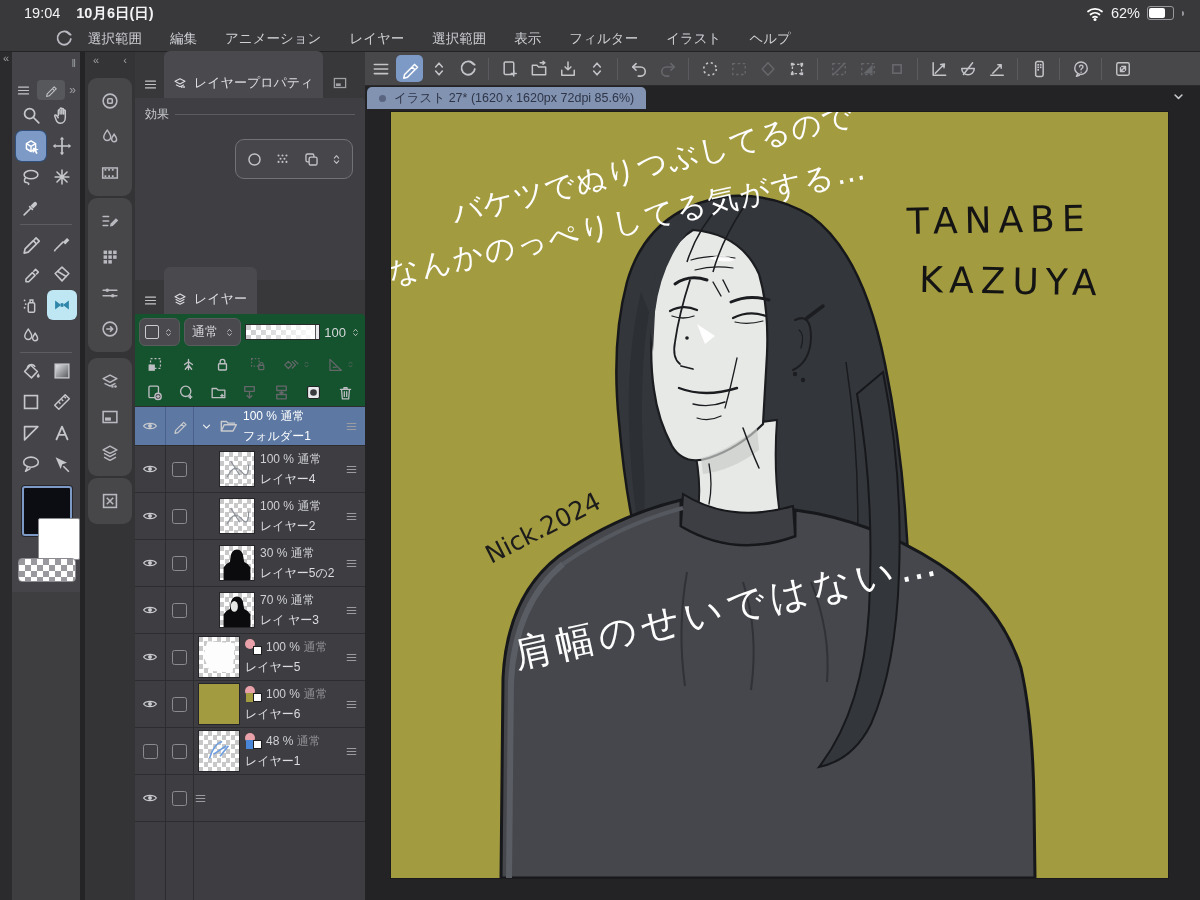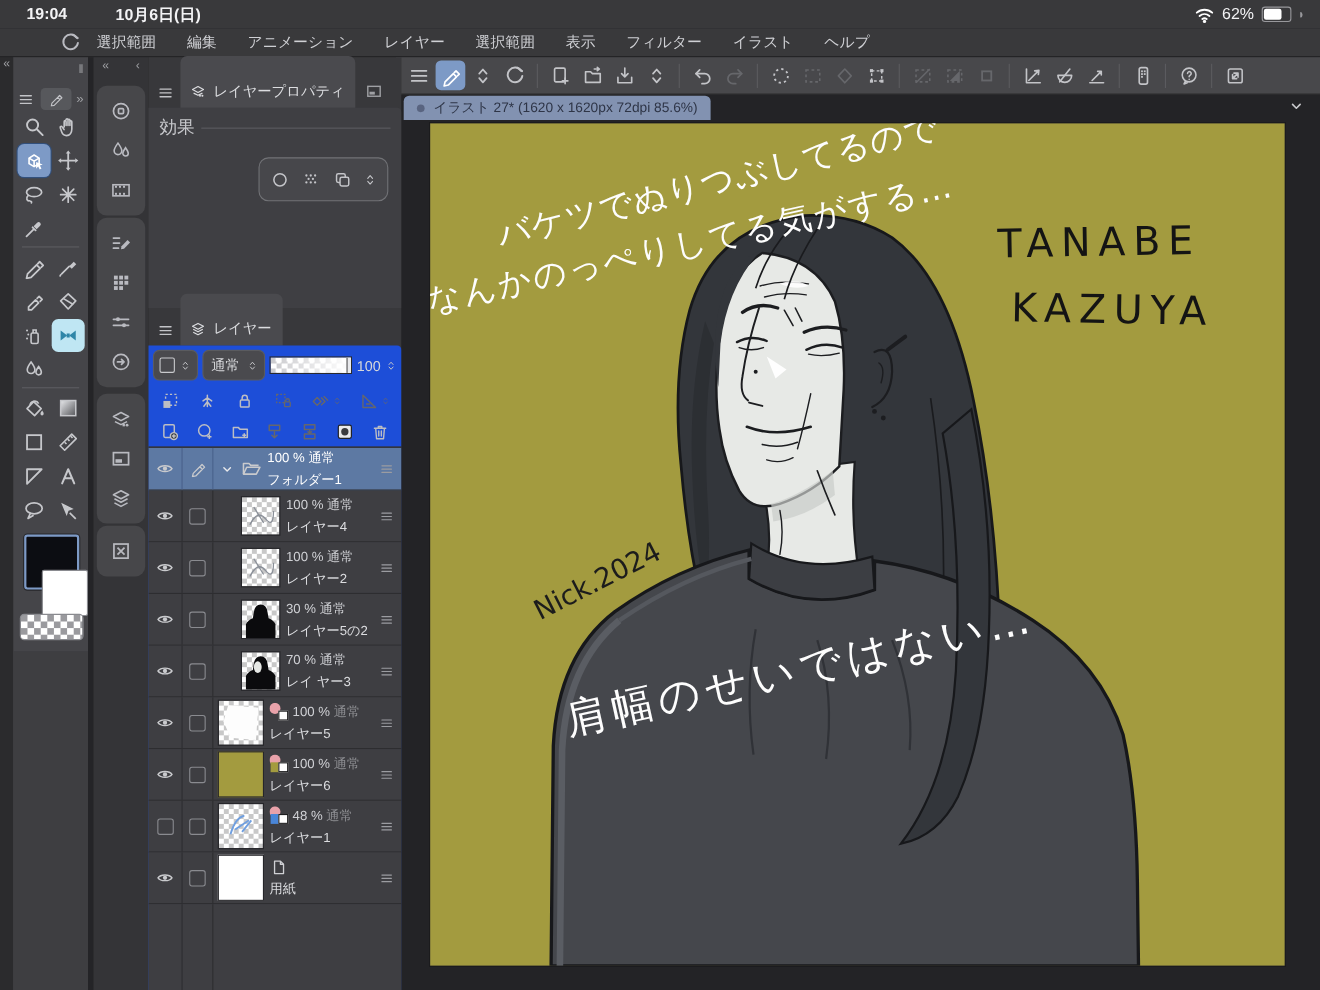--- a/index.html
+++ b/index.html
@@ -2,22 +2,22 @@
 <html><head>
 <meta charset="utf-8">
 <style>
   html,body{margin:0;padding:0;background:#111}
   .app{position:relative;width:1200px;height:900px;overflow:hidden;background:#242427;
        font-family:"Liberation Sans","DejaVu Sans",sans-serif;color:#d6d7da}
   .icon{display:block}
   
   .statusbar{position:absolute;left:0;top:0;width:1200px;height:26px;background:#39393b;
              display:flex;align-items:center;box-sizing:border-box;padding:0 16px;color:#f3f3f5;font-size:14.5px}
-  .sb-time{font-weight:bold;margin-left:8px}
-  .sb-date{margin-left:44px;font-weight:bold}
+  .sb-time{font-weight:normal;margin-left:8px}
+  .sb-date{margin-left:16px;font-weight:bold}
   .sb-right{margin-left:auto;display:flex;align-items:center;gap:7px}
   .bat{width:25px;height:12px;border:1px solid #98989c;border-radius:3px;position:relative}
   .bat-fill{position:absolute;left:1px;top:1px;bottom:1px;background:#fff;border-radius:2px}
   .bat-tip{width:2px;height:5px;background:#98989c;border-radius:0 2px 2px 0;margin-left:1px}
   
   .menubar{position:absolute;left:0;top:26px;width:1200px;height:26px;background:#39393b;
            border-bottom:1px solid #232325;display:flex;align-items:center;box-sizing:border-box}
   .menu-logo{margin-left:54px;color:#b9bac0}
   .menu-item{color:#cfd0d4;font-size:13.5px;padding:0 14px;cursor:default;white-space:nowrap}
   
@@ -52,26 +52,26 @@
   .ps-group{position:absolute;left:3px;width:44px;background:#47474a;border-radius:9px;display:flex;flex-direction:column;align-items:center;padding:5px 0}
   .ps-btn{width:34px;height:36px;display:flex;align-items:center;justify-content:center;color:#b9bac0}
   
   .panels{position:absolute;left:135px;top:52px;width:230px;height:848px;background:#38383b}
   .ptab-bar{display:flex;align-items:flex-end;height:32px;color:#c3c4c8}
   .ptab-menu{margin:0 6px 6px 8px}
   .ptab{background:#4a4a4e;border-radius:6px 6px 0 0;padding:23px 10px 6px 8px;display:flex;align-items:center;gap:6px;font-size:13px;color:#dcdde0}
   .ptab-iconly{padding:6px 8px;color:#9fa0a4}
   .lp-panel{position:absolute;left:0;top:14px;width:230px}
   .lp-body{background:#3f3f43;height:182px;padding:8px 10px;box-sizing:border-box;border-radius:0 4px 0 0}
-  .sect{display:flex;align-items:center;gap:6px;font-size:16px;color:#c8c9cd}
+  .sect{display:flex;align-items:center;gap:6px;font-size:12px;color:#c8c9cd}
   .sect-line{flex:1;height:1px;background:#5c5c60}
   .effect-box{margin:16px 2px 0 auto;width:116px;height:38px;border:1px solid #717276;background:#47474b;border-radius:9px;
               display:flex;align-items:center;justify-content:space-evenly;color:#c3c4c8}
   .layer-panel{position:absolute;left:0;top:230px;width:230px;height:618px;display:flex;flex-direction:column}
-  .lay-body{background:#1d4ed8;flex:1;display:flex;flex-direction:column;border-radius:0 4px 0 0}
+  .lay-body{background:#14532d;flex:1;display:flex;flex-direction:column;border-radius:0 4px 0 0}
   .controls{height:36px;display:flex;align-items:center;padding:0 4px;gap:4px}
   .combo{background:#4a4a4e;border:1px solid #5a5b5f;border-radius:6px;height:26px;display:flex;align-items:center;padding:0 5px;gap:4px;color:#c9cacd}
   .combo .sq{width:12px;height:12px;border:1.6px solid #c9cacd;border-radius:2px}
   .combo .bm{font-size:13px;color:#d6d7da;padding:0 2px}
   .opacity-slider{flex:1;height:14px;position:relative;border:1px solid #2a2a2d;
                   background:repeating-conic-gradient(#fff 0 25%,#b9b9bd 0 50%) 0 0/10px 10px;overflow:hidden}
   .op-fill{position:absolute;inset:0;background:linear-gradient(to right,rgba(255,255,255,.25),#fff)}
   .op-handle{position:absolute;right:0;top:0;bottom:0;width:3px;background:#e8e9ec;border-left:1px solid #555}
   .op-val{font-size:13px;color:#d6d7da}
   .iconrow{height:28px;display:flex;align-items:center;justify-content:space-between;padding:0 10px;color:#bdbec3}
@@ -1391,33 +1391,20 @@
             </div>
             <div class="lrow paper">
               <div class="cell eye">
                 <svg class="icon" width="18" height="18" viewBox="0 0 24 24">
                   <use href="#i-eye"></use>
                 </svg>
               </div>
               <div class="cell chkcol">
                 <span class="chk"></span>
               </div>
-              <div class="content">
-                <span class="thumb big t-white"></span>
-                <span class="tb">
-                  <span class="l1">
-                    <span>
-                      <svg class="icon" width="17" height="17" viewBox="0 0 24 24">
-                        <use href="#i-paper"></use>
-                      </svg>
-                    </span>
-                  </span>
-                  <span class="l2">用紙</span>
-                </span>
-              </div>
               <div class="handle">
                 <svg class="icon" width="13" height="13" viewBox="0 0 24 24">
                   <use href="#i-menu"></use>
                 </svg>
               </div>
             </div>
             <div class="lrow filler">
               <div class="cell eye"></div>
               <div class="cell chkcol"></div>
               <div class="content"></div>

